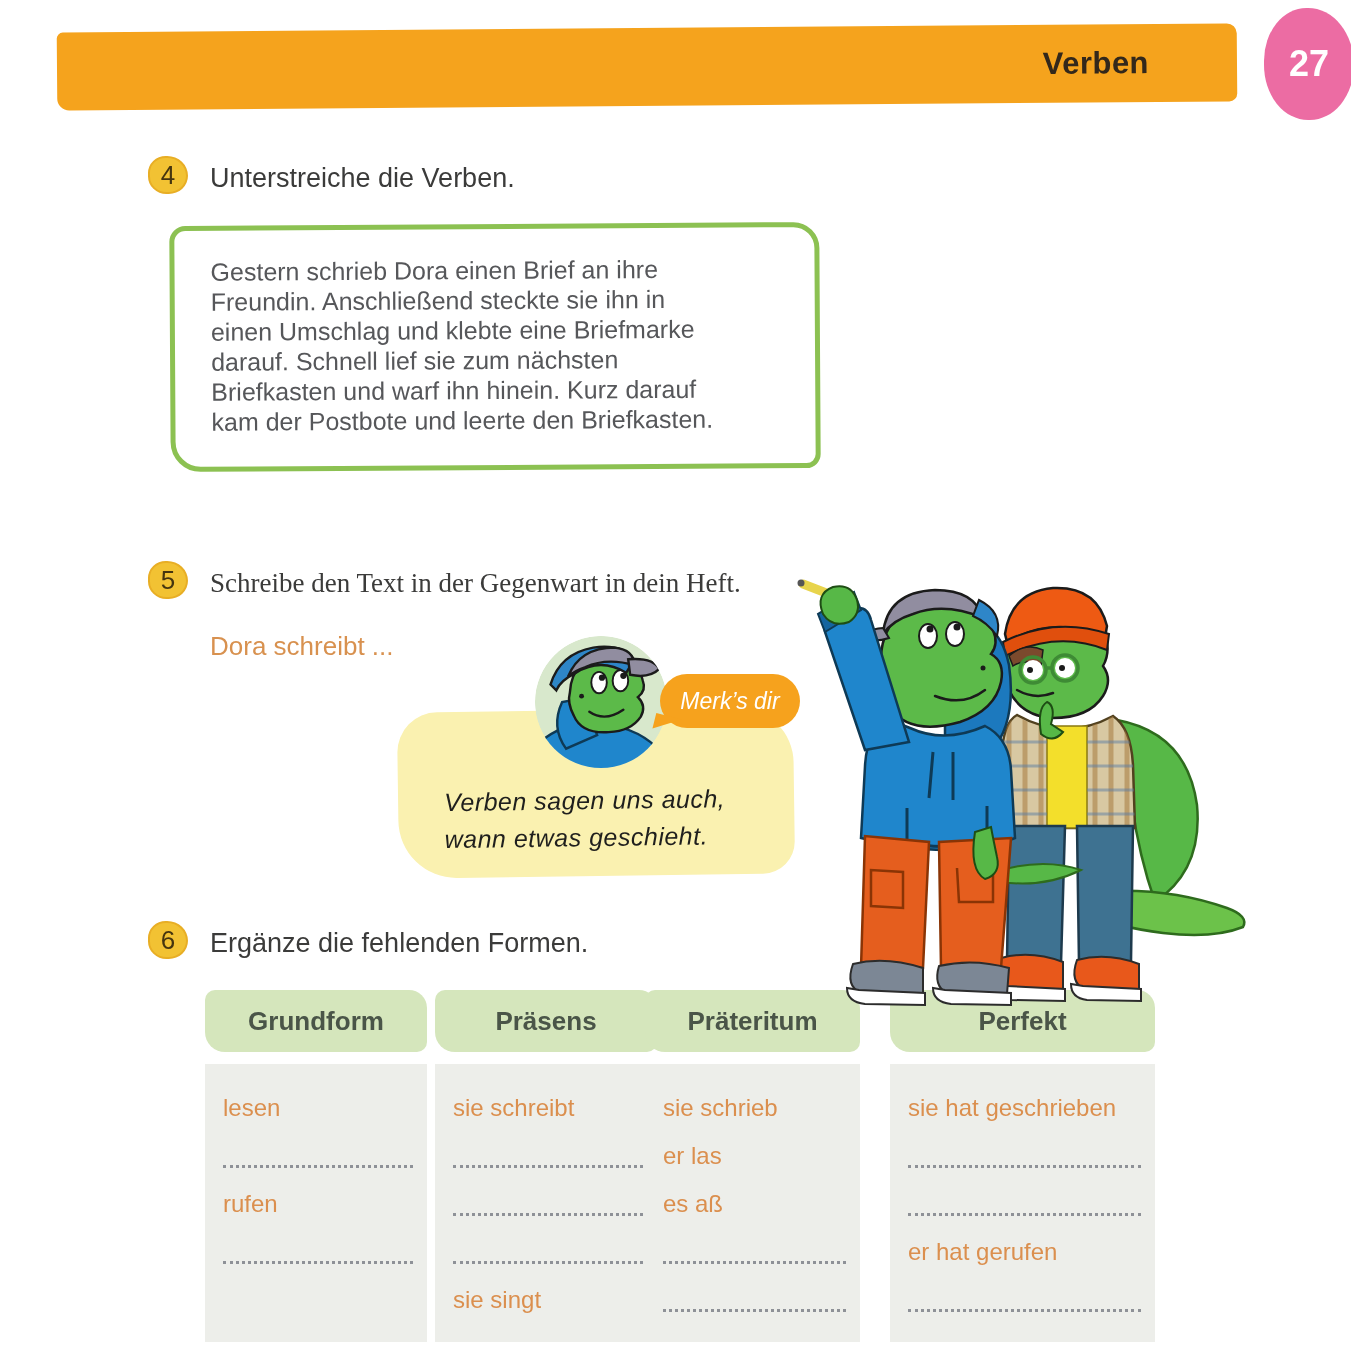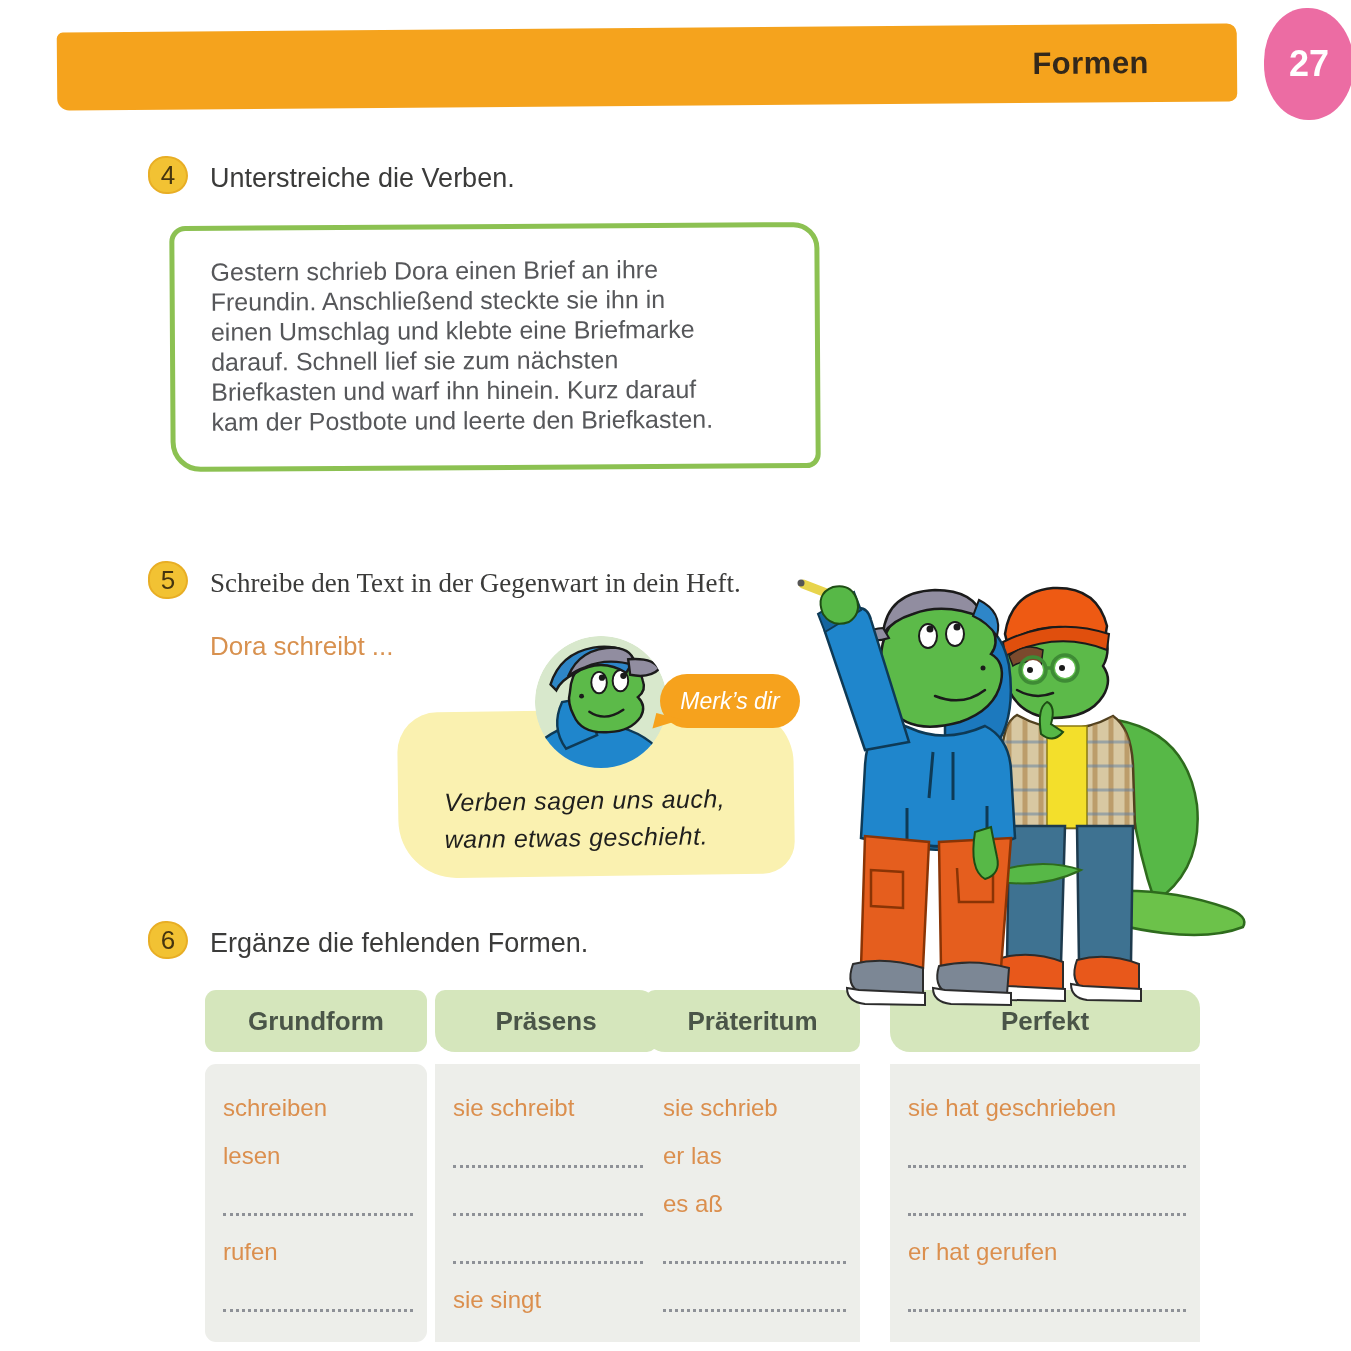--- a/index.html
+++ b/index.html
@@ -62,37 +62,37 @@
   
   .col-header{
     position:absolute;top:990px;height:62px;background:#D5E6BC;
     border-radius:10px 18px 10px 20px;display:flex;align-items:center;justify-content:center;
     font-size:26px;font-weight:bold;color:#4A5548;z-index:1;
   }
   .col-cells{
     position:absolute;top:1064px;height:278px;background:#EDEEEA;box-sizing:border-box;
     padding-top:20px;z-index:0;
   }
-  .c1{left:205px;width:222px;border-radius:11px;} .c2{left:435px;width:222px;}
-  .c3{left:645px;width:215px;} .c4{left:890px;width:310px;}
+  .c1{left:205px;width:222px;} .c2{left:435px;width:222px;}
+  .c3{left:645px;width:215px;} .c4{left:890px;width:265px;}
   .cell{
     height:48px;display:flex;align-items:center;box-sizing:border-box;
     padding-left:18px;padding-right:14px;font-size:24px;color:#DB8F4E;
   }
   .cell.blank::after{
     content:"";flex:1;height:0;border-bottom:3px dotted #8E9197;transform:translateY(10px);
   }
 </style>
 </head>
 <body>
 
 <div class="page">
 
   <div class="banner">
-    <span class="banner-title">Formen</span>
+    <span class="banner-title">Verben</span>
   </div>
   <div class="page-num">
     <span>27</span>
   </div>
 
   <div class="badge" style="left:148px;top:156px;">
     <span>4</span>
   </div>
   <div class="ex-title" style="left:210px;top:163px;">Unterstreiche die Verben.</div>
   <div class="verb-box">
@@ -240,23 +240,20 @@
   </div>
   <div class="ex-title" style="left:210px;top:928px;">Ergänze die fehlenden Formen.</div>
 
   <div class="col-header c1">Grundform</div>
   <div class="col-header c2">Präsens</div>
   <div class="col-header c3">Präteritum</div>
   <div class="col-header c4">Perfekt</div>
 
   <div class="col-cells c1">
     <div class="cell">
-        <span class="cell-text">schreiben</span>
-      </div>
-    <div class="cell">
         <span class="cell-text">lesen</span>
       </div>
     <div class="cell blank"></div>
     <div class="cell">
         <span class="cell-text">rufen</span>
       </div>
     <div class="cell blank"></div>
   </div>
   <div class="col-cells c2">
     <div class="cell">

